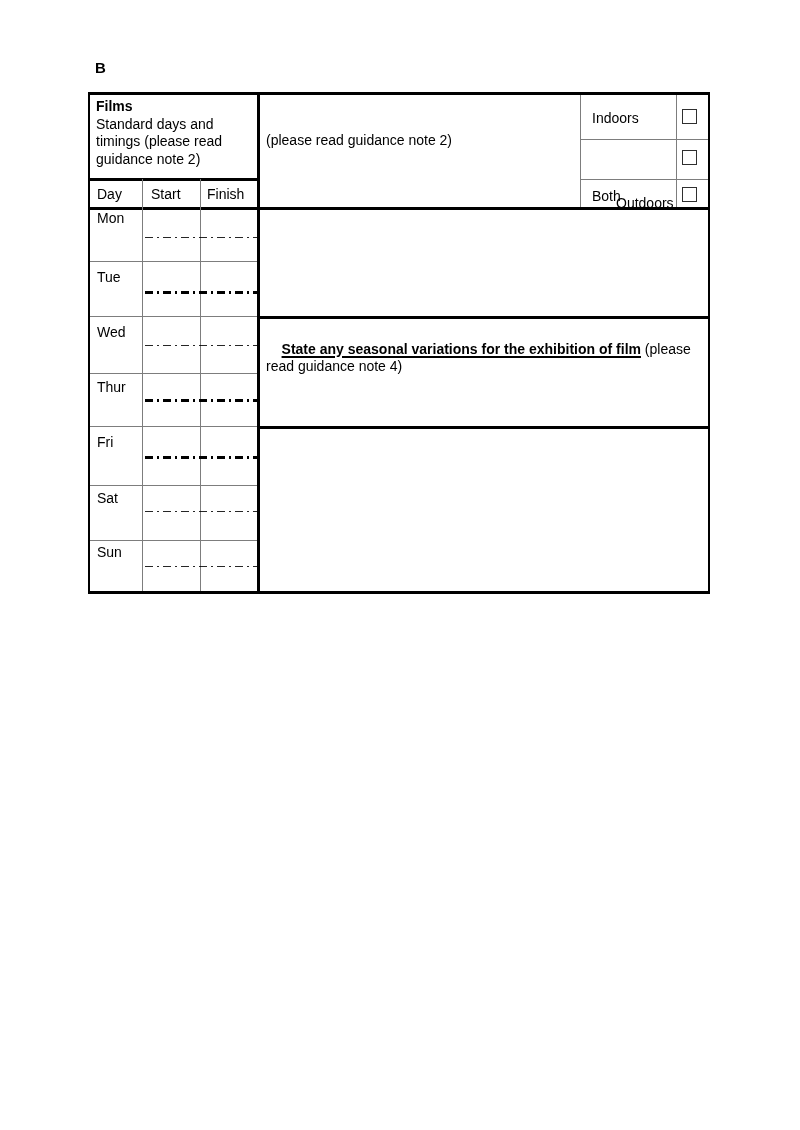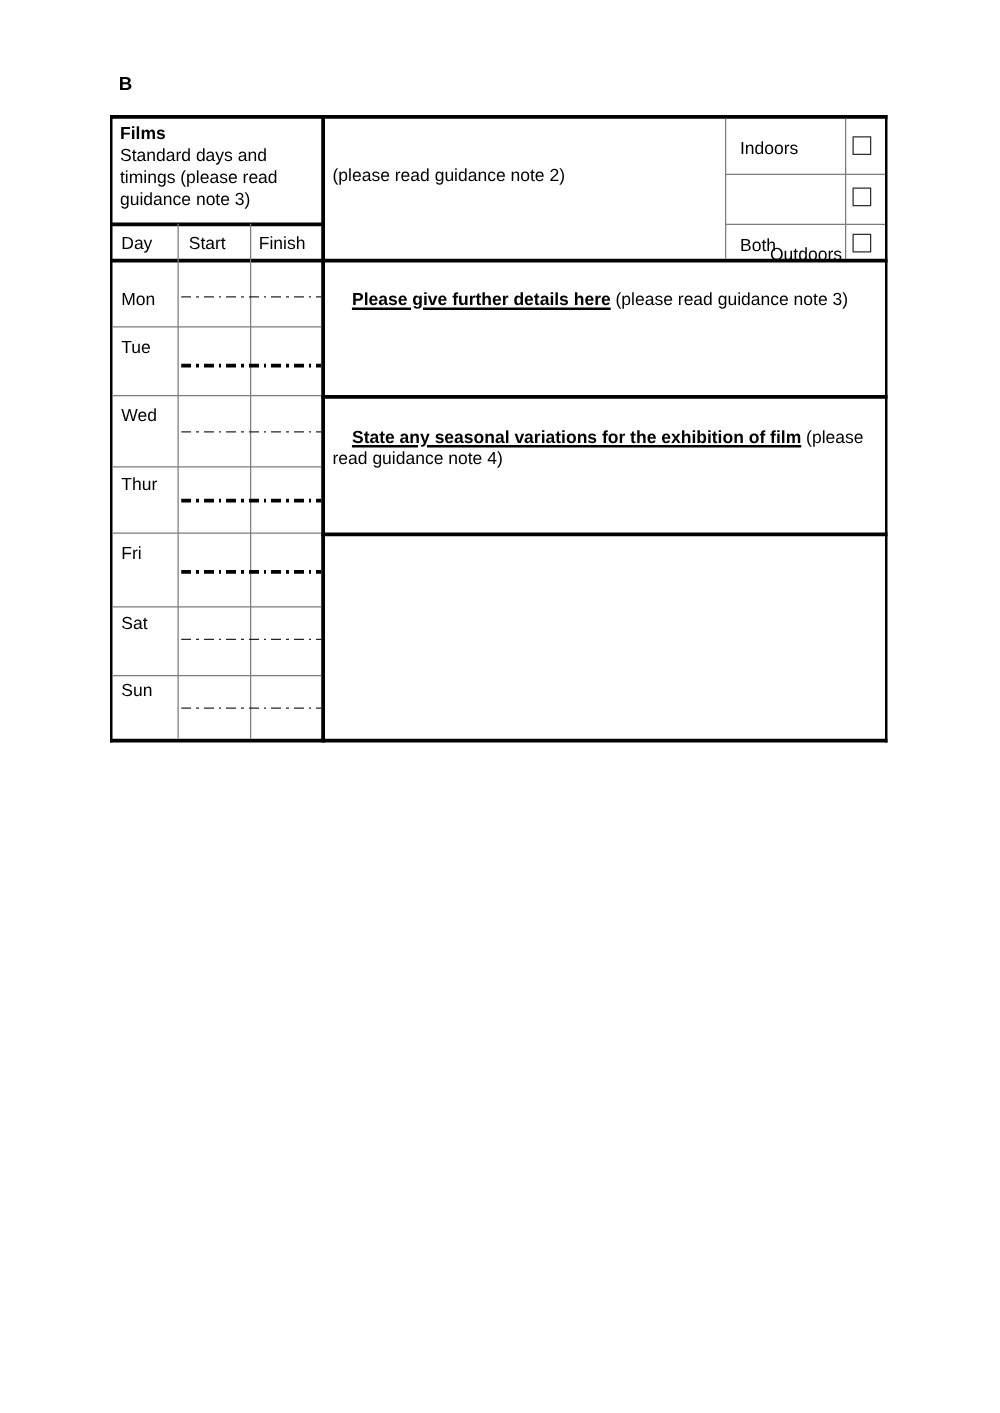--- a/index.html
+++ b/index.html
@@ -75,28 +75,28 @@
   <div class="line thin" style="left:580px; top:95px; width:1px; height:112px;"></div>
   <div class="line thin" style="left:676px; top:95px; width:1px; height:112px;"></div>
 
   <div class="line thin" style="left:580px; top:139px; width:128px; height:1px;"></div>
   <div class="line thin" style="left:580px; top:179px; width:128px; height:1px;"></div>
 
   <div class="cell-text" style="left:96px; top:98px; width:158px;">
     <div class="bold">Films</div>
     <div class="prewrap">Standard days and
 timings (please read
-guidance note 3)</div>
+guidance note 2)</div>
   </div>
 
   <div class="cell-text" style="left:97px; top:186px;">Day</div>
   <div class="cell-text" style="left:151px; top:186px;">Start</div>
   <div class="cell-text" style="left:207px; top:186px;">Finish</div>
 
-  <div class="cell-text" style="left:97px; top:231px;">Mon</div>
+  <div class="cell-text" style="left:97px; top:210px;">Mon</div>
   <div class="cell-text" style="left:97px; top:269px;">Tue</div>
   <div class="cell-text" style="left:97px; top:324px;">Wed</div>
   <div class="cell-text" style="left:97px; top:379px;">Thur</div>
   <div class="cell-text" style="left:97px; top:434px;">Fri</div>
   <div class="cell-text" style="left:97px; top:490px;">Sat</div>
   <div class="cell-text" style="left:97px; top:544px;">Sun</div>
 
   <div class="fill-line light" style="top:237px;"></div>
   <div class="fill-line heavy" style="top:291px;"></div>
   <div class="fill-line light" style="top:345px;"></div>
@@ -110,23 +110,20 @@
 (please read guidance note 2)</span>
   </div>
 
   <div class="cell-text" style="left:592px; top:110px;">Indoors</div>
   <div class="cell-text" style="left:616px; top:151px;margin-top:44px;">Outdoors</div>
   <div class="cell-text" style="left:592px; top:188px;">Both</div>
   <div class="checkbox" style="left:682px; top:109px;"></div>
   <div class="checkbox" style="left:682px; top:150px;"></div>
   <div class="checkbox" style="left:682px; top:187px;"></div>
 
-  <div class="cell-text prewrap" style="left:266px; top:213px; width:440px;">
-    <span class="bu">Please give further details here</span><span> (please read guidance note 3)</span>
-  </div>
 
   <div class="cell-text prewrap" style="left:266px; top:323px; width:440px;">
     <span class="bu">State any seasonal variations for the exhibition of film</span><span> (please
 read guidance note 4)</span>
   </div>
 
 
 </div>
 
 </body></html>

